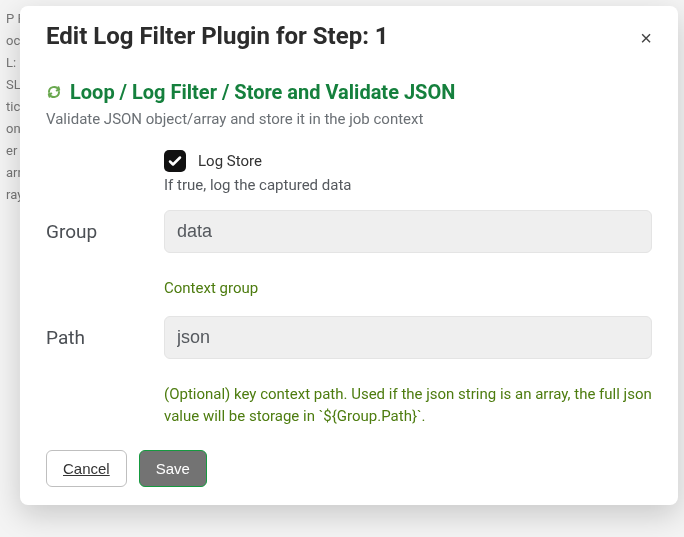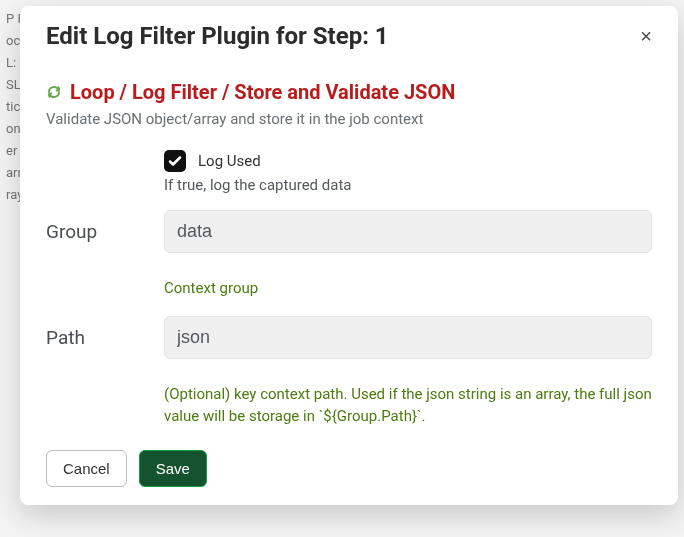--- a/index.html
+++ b/index.html
@@ -16,41 +16,41 @@
   .modal {
     position: absolute;
     top: 6px; left: 20px; right: 6px;
     background: #fff;
     border-radius: 8px;
     box-shadow: 0 10px 30px rgba(0,0,0,0.18);
     padding-bottom: 18px;
   }
 
   .modal-header {
-    display: flex; align-items: center; justify-content: space-between;
+    display: flex; align-items: flex-end; justify-content: space-between;
     padding: 16px 22px 0 26px;
   }
   .modal-title {
     font-size: 24px; font-weight: 700; color: #2c2c2c;
   }
   .close {
     font-size: 20px; color: #444; cursor: pointer; background: none; border: none;
     line-height: 1; padding: 2px 4px;
   }
 
   .section {
     padding: 30px 26px 0 26px;
   }
 
   .plugin-row { display: flex; align-items: center; gap: 8px; }
   .plugin-icon {
     width: 16px; height: 16px; flex: none;
   }
   .plugin-name {
-    font-size: 20px; font-weight: 700; color: #b91c1c;
+    font-size: 20px; font-weight: 700; color: #15803d;
   }
   .plugin-desc {
     margin-top: 6px; font-size: 15px; color: #6b7075;
   }
 
   .form { margin-top: 22px; }
   .form-row {
     display: flex; align-items: flex-start;
     margin-bottom: 16px;
   }
@@ -88,24 +88,24 @@
   }
 
   .footer {
     padding: 22px 26px 0 26px;
     display: flex; gap: 12px;
   }
   .btn {
     border-radius: 6px; padding: 9px 16px; font-size: 15px; cursor: pointer;
   }
   .btn-default {
-    background: #fff; border: 1px solid #bfbfbf; color: #333;
+    background: #fff; border: 1px solid #bfbfbf; color: #333; text-decoration: underline;
   }
   .btn-primary {
-    background: #14532d; border: 1px solid #159a3f; color: #fff; font-weight: 500;
+    background: #737373; border: 1px solid #159a3f; color: #fff; font-weight: 500;
   }
 </style>
 </head>
 <body>
 
 <div class="bg">
     <span>P P</span>
     <span>oc</span>
     <span>L:</span>
     <span>SL</span>
@@ -148,21 +148,21 @@
 
       <div class="form-row">
         <div class="form-label cb"></div>
         <div class="form-col">
           <div class="cb-row">
             <div class="checkbox">
               <svg viewBox="0 0 16 16">
                 <path d="M3 8.5l3 3 7-7" fill="none" stroke="#fff" stroke-width="2.5" stroke-linecap="round" stroke-linejoin="round"></path>
               </svg>
             </div>
-            <span class="cb-text">Log Used</span>
+            <span class="cb-text">Log Store</span>
           </div>
           <div class="help">If true, log the captured data</div>
         </div>
       </div>
 
       <div class="form-row">
         <div class="form-label">Group</div>
         <div class="form-col">
           <input class="text-input" value="data" style="">
           <div class="hint">Context group</div>

